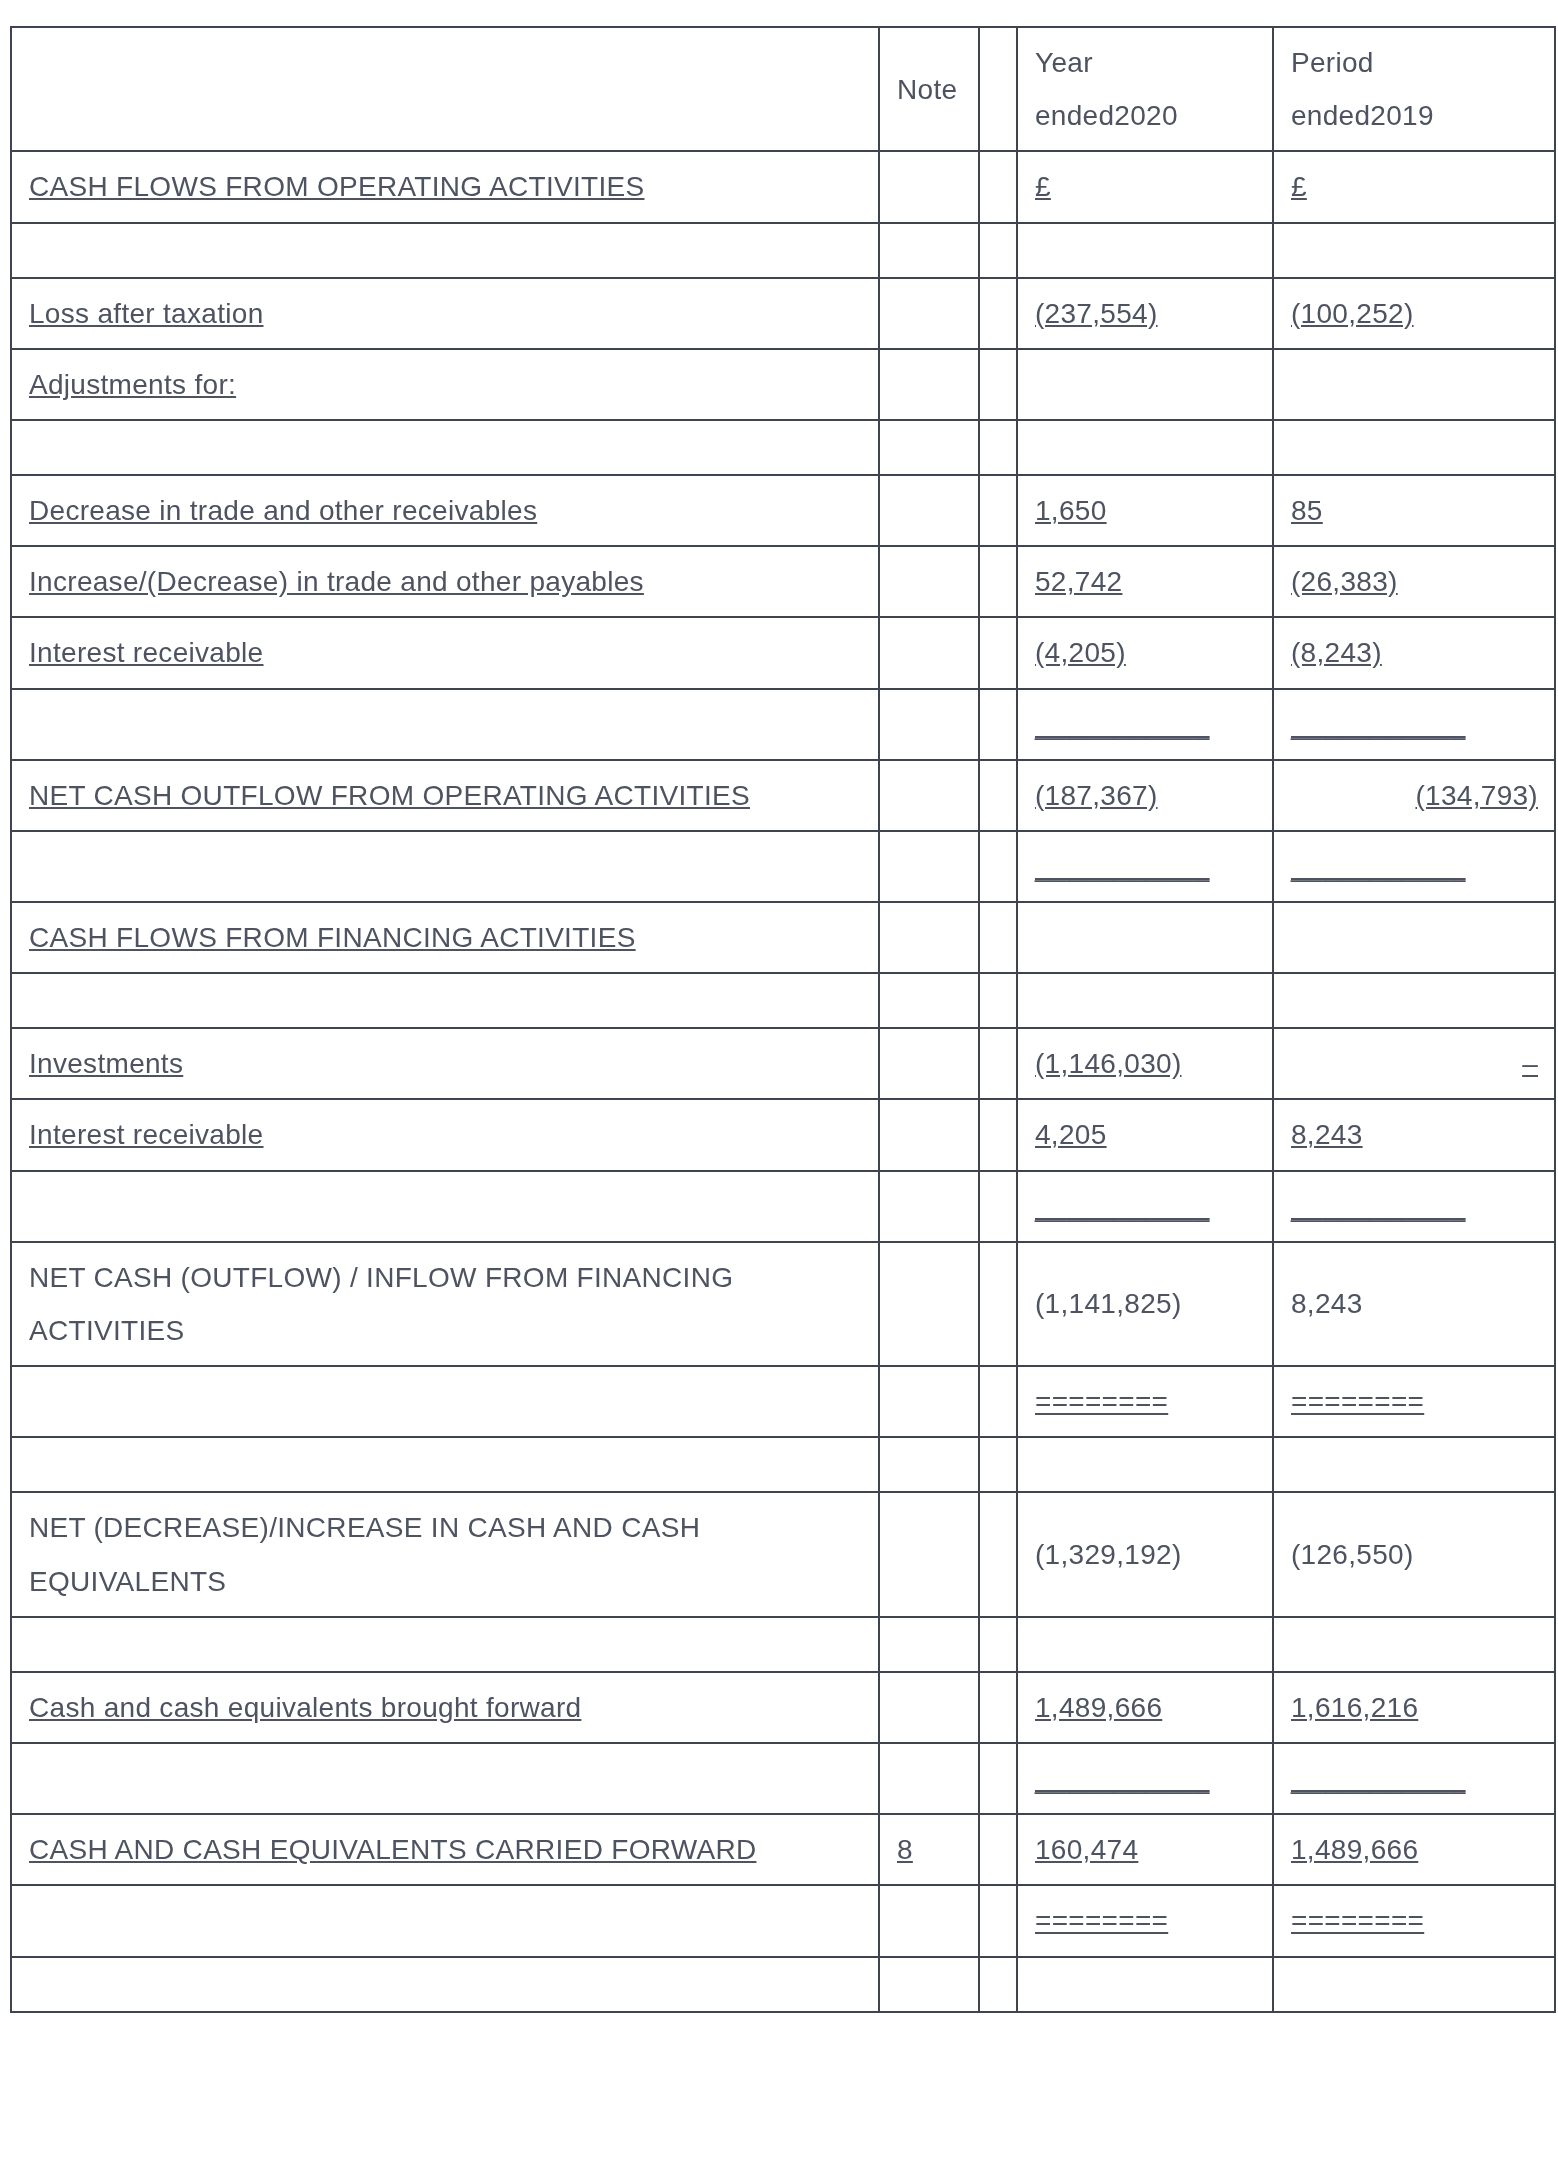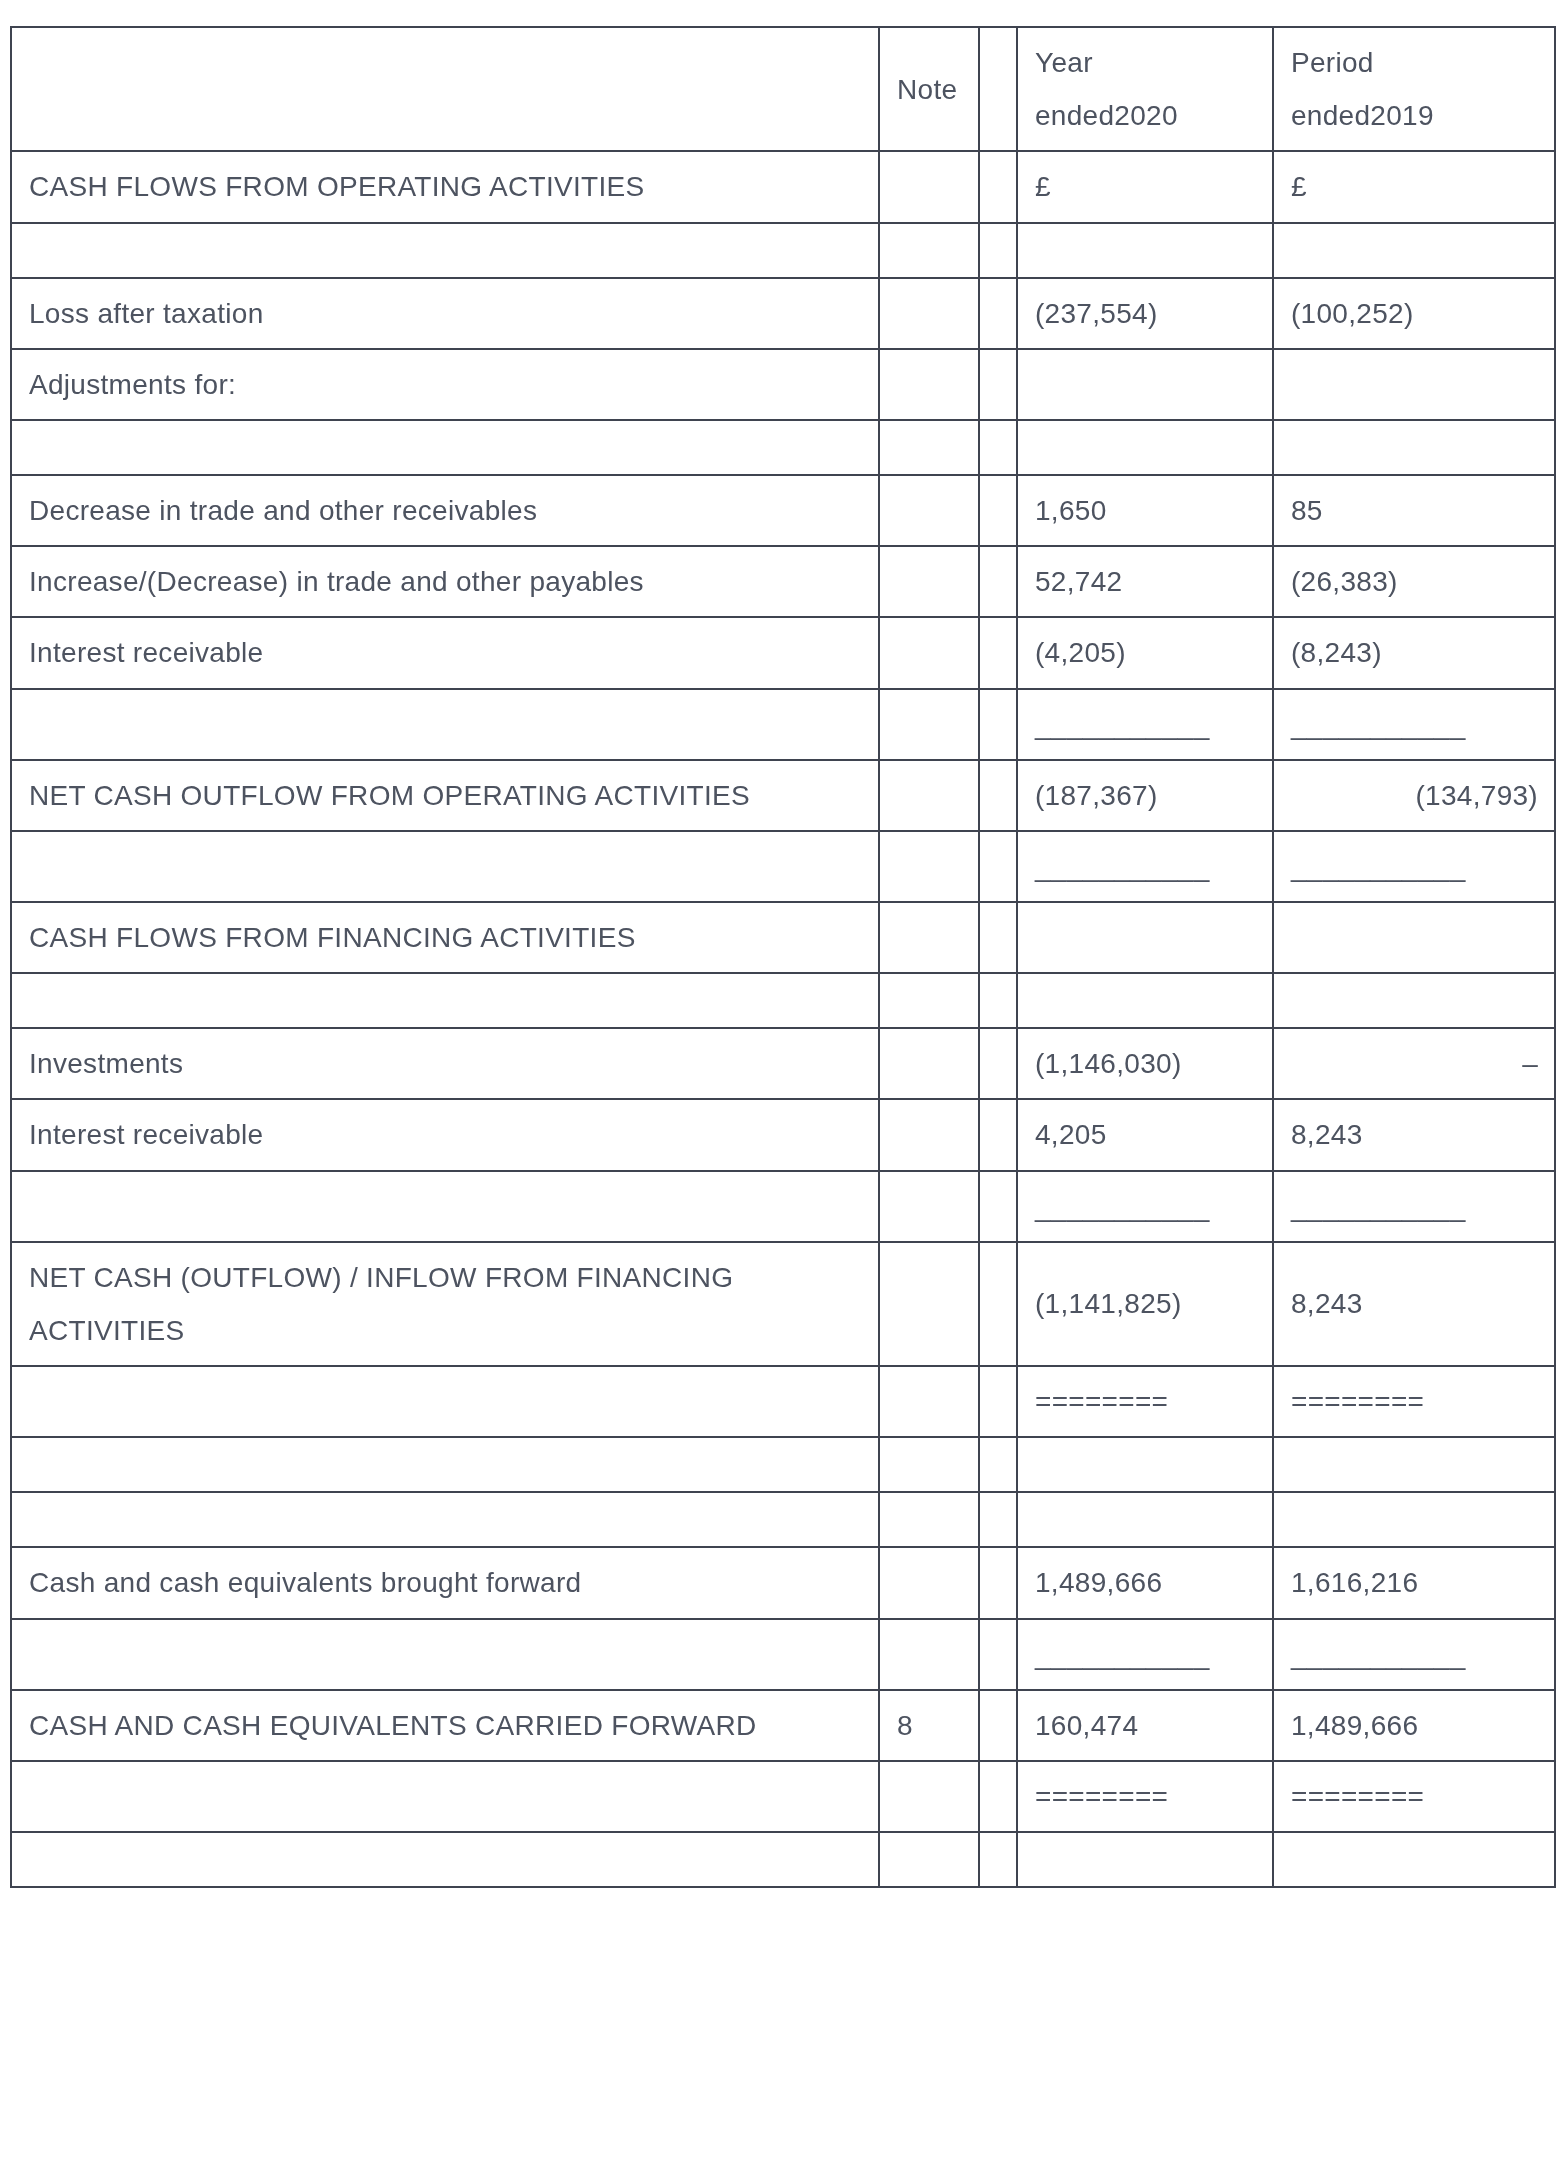--- a/index.html
+++ b/index.html
@@ -35,21 +35,21 @@
     letter-spacing: 0.3px;
     vertical-align: middle;
     padding: 8px 16px 8px 17px;
     white-space: pre-line;
     overflow: hidden;
   }
   td.c-note   { padding-left: 18px; }
   td.c-spacer { padding: 0; }
   td.c-2020   { padding-left: 18px; margin-left: 32px; }
   td.c-2019   { padding-left: 21px; }
-  tr.r-std  { height: 55px; }
+  tr.r-std  { height: 55px; text-decoration: underline; }
   tr.r-tall { height: 124px; }
   tr.r-hdr  { height: 121px; }
   td.align-center { text-align: right; padding-left: 0; padding-right: 0; }
   td.align-right  { text-align: right;  padding-right: 40px; }
 </style>
 </head>
 <body>
 
 <div class="page">
   <table class="cashflow">
@@ -196,20 +196,27 @@
           <td class="c-2020">========</td>
           <td class="c-2019">========</td>
         </tr>
         <tr class="r-std">
           <td class="c-label"></td>
           <td class="c-note"></td>
           <td class="c-spacer"></td>
           <td class="c-2020"></td>
           <td class="c-2019"></td>
         </tr>
+        <tr class="r-tall">
+          <td class="c-label">NET (DECREASE)/INCREASE IN CASH AND CASH EQUIVALENTS</td>
+          <td class="c-note"></td>
+          <td class="c-spacer"></td>
+          <td class="c-2020">(1,329,192)</td>
+          <td class="c-2019">(126,550)</td>
+        </tr>
         <tr class="r-std">
           <td class="c-label"></td>
           <td class="c-note"></td>
           <td class="c-spacer"></td>
           <td class="c-2020"></td>
           <td class="c-2019"></td>
         </tr>
         <tr class="r-std">
           <td class="c-label">Cash and cash equivalents brought forward</td>
           <td class="c-note"></td>

